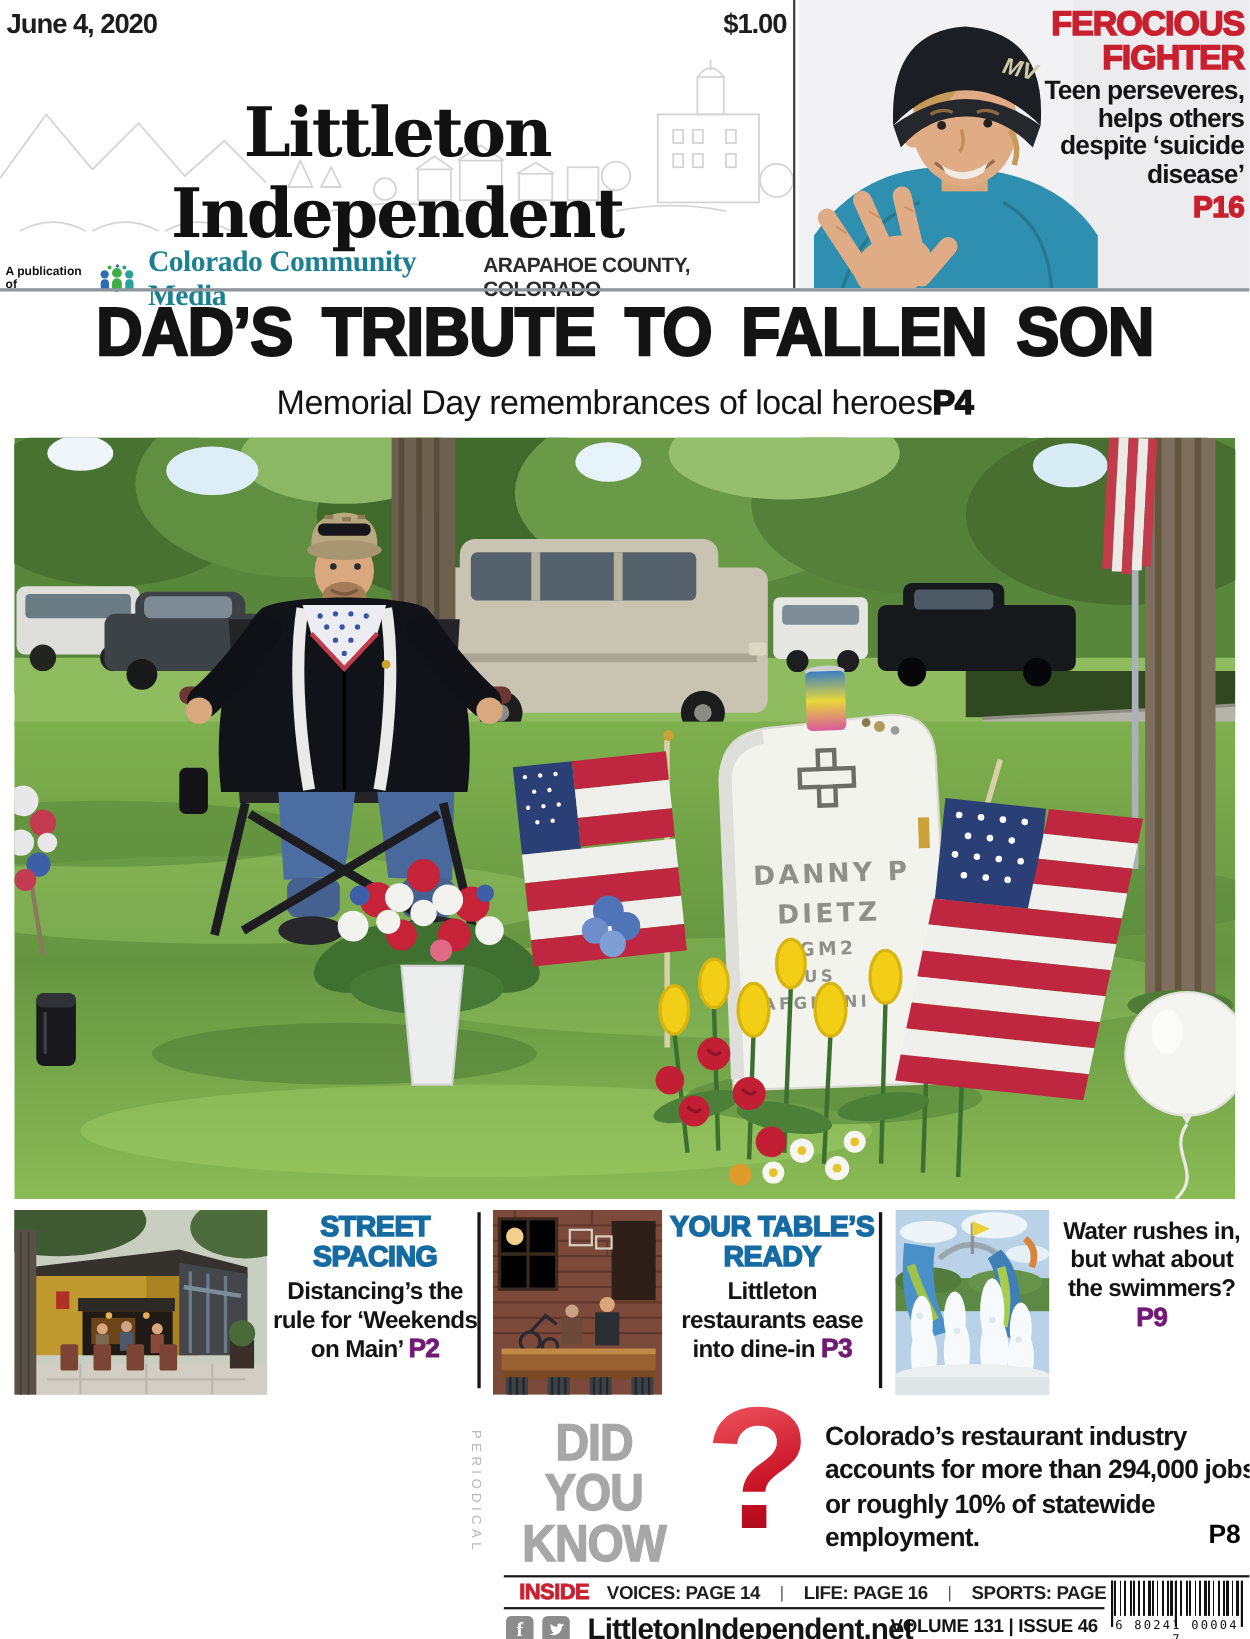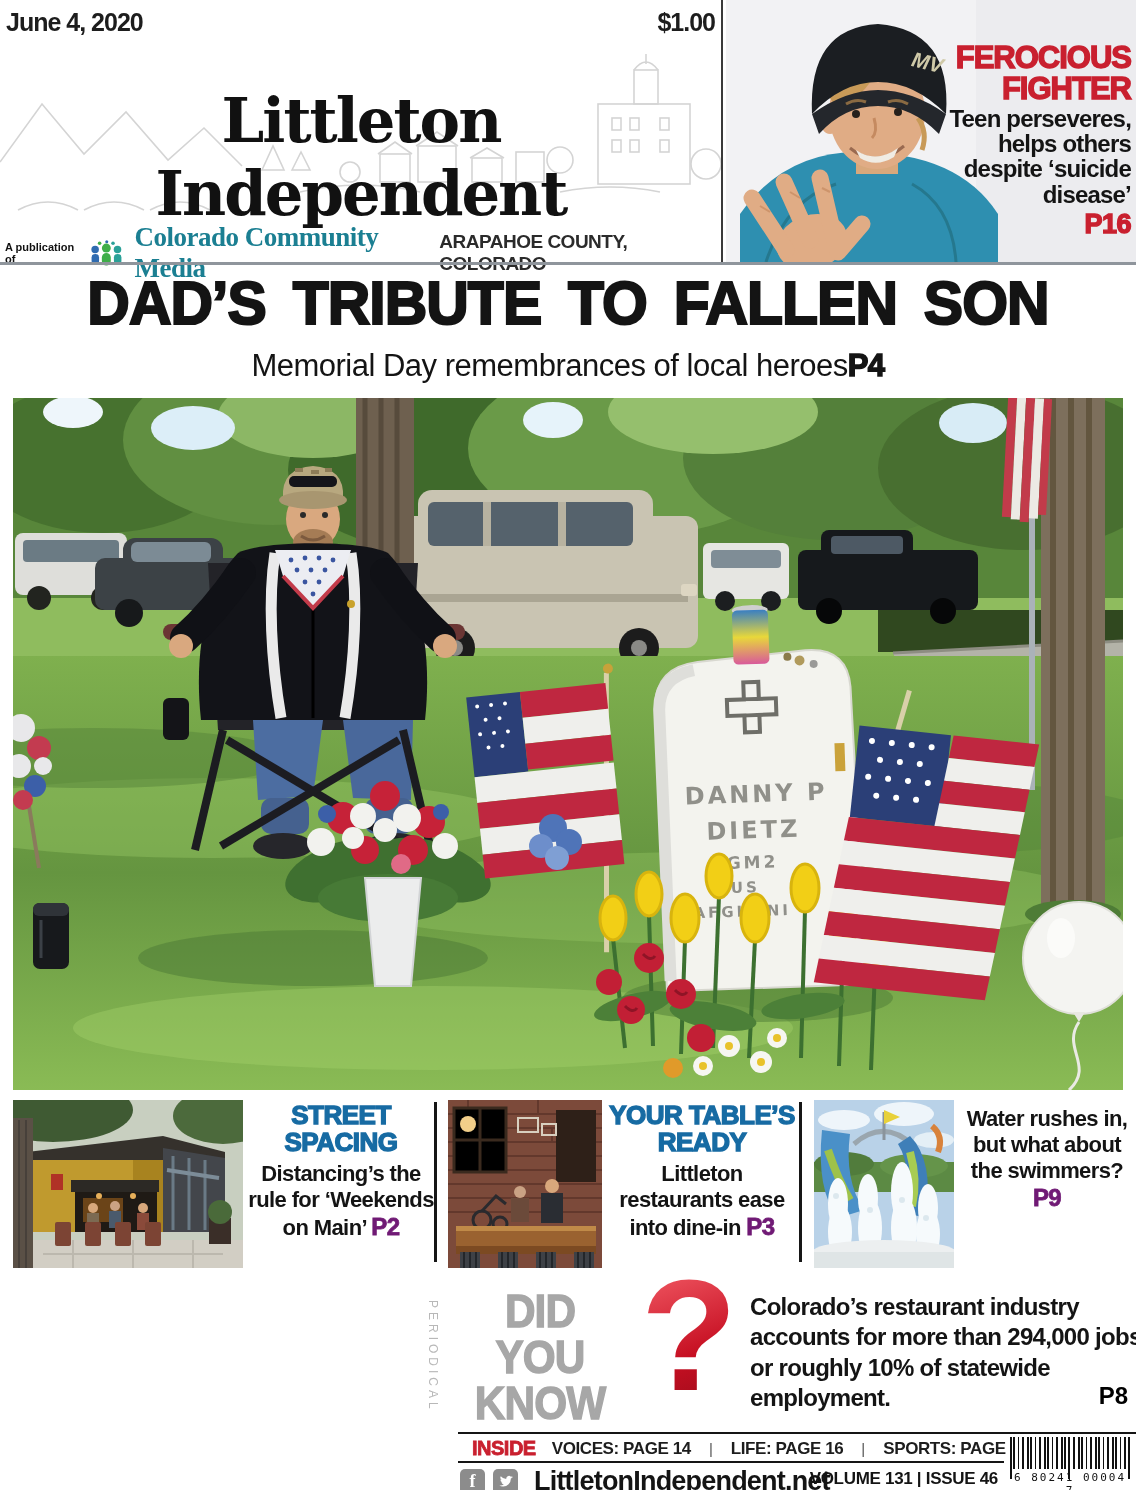--- a/index.html
+++ b/index.html
@@ -17,21 +17,21 @@
       font-family:"DejaVu Serif",serif;font-weight:700;font-size:62px;letter-spacing:-2px;color:#111;
       transform:scaleX(.98);transform-origin:center;}
   .pub-row{position:absolute;left:5px;top:222px;width:702px;display:flex;align-items:center;gap:9px;}
   .pub-prefix{font-size:11px;font-weight:700;color:#111;}
   .pub-name{font-family:"Liberation Serif",serif;font-weight:700;font-size:27px;letter-spacing:-.5px;color:#1b7f92;}
   .flex-sp{flex:1;}
   .region{font-size:19px;font-weight:700;letter-spacing:-.5px;color:#2b2b2b;}
   .vline{position:absolute;left:721px;top:0;width:2px;height:262px;background:#3a3a3a;}
   .teen-box{position:absolute;left:726px;top:0;width:410px;height:262px;background:#f4f4f5;}
   .teen-box svg{position:absolute;left:0;top:0;}
-  .teen-text{position:absolute;right:5px;top:6px;width:212px;text-align:right;margin-top:36px;}
+  .teen-text{position:absolute;right:5px;top:6px;width:212px;text-align:right;}
   .t-red{font-size:31px;font-weight:700;color:#c9202f;letter-spacing:-1px;line-height:1.0;}
   .t-sub{margin-top:2px;font-size:24px;font-weight:700;letter-spacing:-.8px;line-height:1.05;color:#141414;}
   .t-page{margin-top:2px;font-size:27px;font-weight:700;color:#c9202f;letter-spacing:-.5px;}
   .hrule{position:absolute;left:0;top:262px;width:1136px;height:3px;background:#8f959c;}
 
   
   .headline{position:absolute;left:0;top:270px;width:1136px;text-align:center;
       font-size:62px;font-weight:700;letter-spacing:-1px;word-spacing:12px;color:#141414;
       transform:scaleX(.95);transform-origin:center;line-height:1.05;}
   .subhead{position:absolute;left:0;top:348px;width:1136px;text-align:center;

